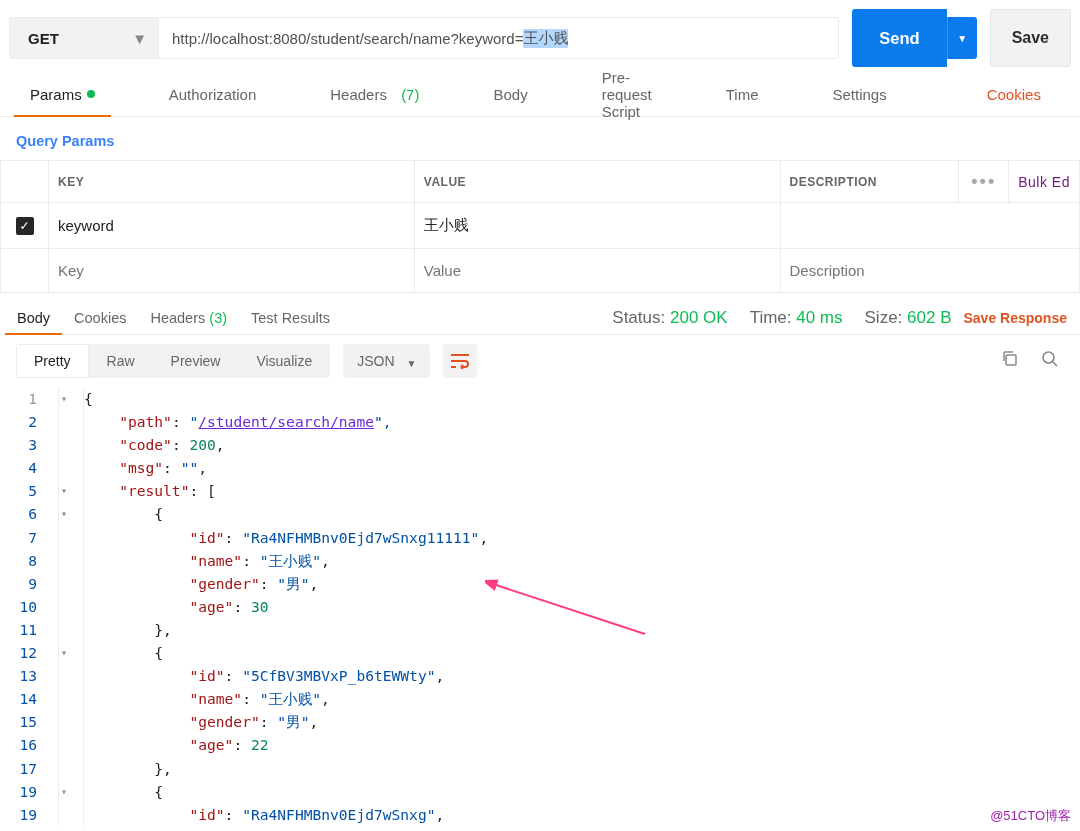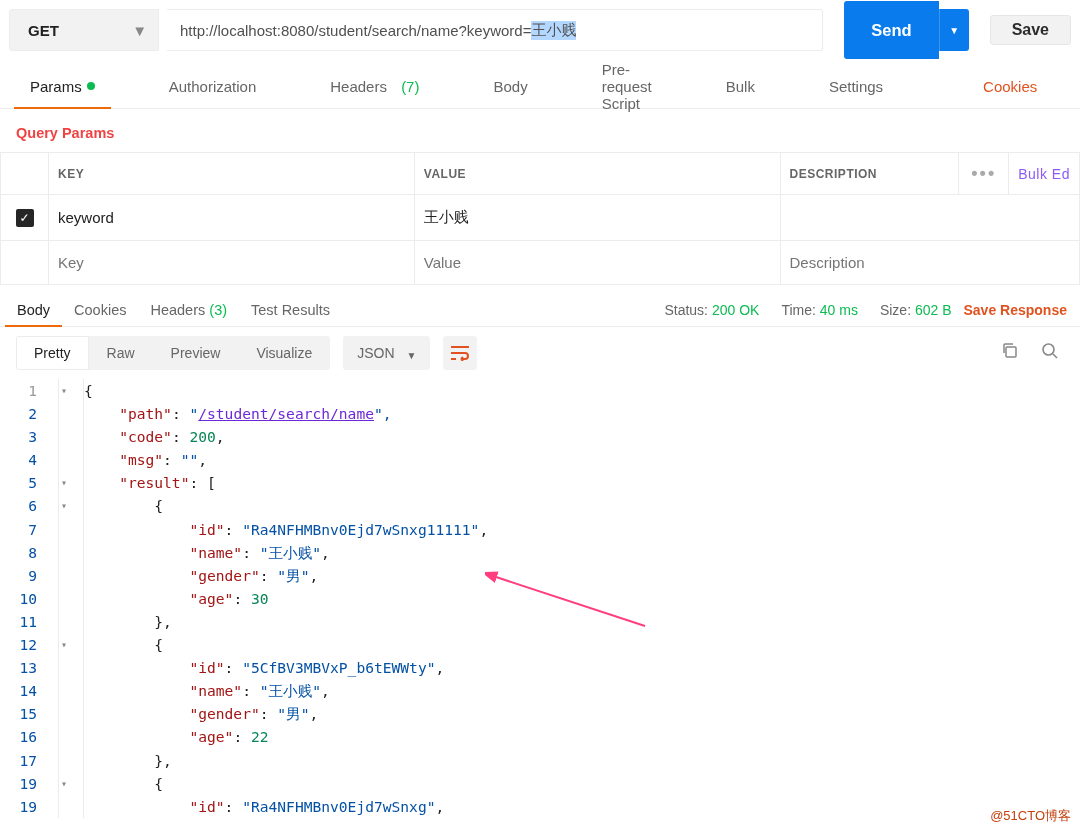--- a/index.html
+++ b/index.html
@@ -1,49 +1,49 @@
 <!DOCTYPE html>
 <html><head>
 <meta charset="utf-8">
 <style>
 * { margin: 0; padding: 0; box-sizing: border-box; }
 body { font-family: -apple-system, BlinkMacSystemFont, "Segoe UI", sans-serif; font-size: 13px; color: #212121; background: #fff; width: 1080px; overflow: hidden; }
-.request-bar { display: flex; padding: 1px 9px 0 9px; gap: 8px; align-items: center; }
+.request-bar { display: flex; padding: 9px 9px 0 9px; gap: 0; align-items: center; }
 .method-select { display: flex; align-items: center; justify-content: space-between; width: 150px; height: 42px; background: #f2f2f2; border: 1px solid #ececec; border-radius: 3px 0 0 3px; padding: 0 11px 0 18px; font-size: 15px; font-weight: 600; color: #212121; }
 .method-select .chev { color: #888; }
 .url-input-wrap { flex: 1; height: 42px; border: 1px solid #ececec; border-left: none; border-radius: 0 3px 3px 0; display: flex; align-items: center; padding: 0 13px; font-size: 15px; color: #505050; }
 .url-input-wrap .sel { background: #b4d7ff; }
 .send-btn { display: flex; align-items: center; margin-left: 13px; }
 .send-main { background: #097bed; color: #fff; height: 58px; border: none; padding: 0 27px; font-size: 16.5px; font-weight: 600; border-radius: 3px 0 0 3px; }
 .send-split { background: #097bed; color: #fff; height: 42px; width: 30px; border: none; border-left: 1px solid rgba(255,255,255,0.2); border-radius: 0 3px 3px 0; display: flex; align-items: center; justify-content: center; }
 .send-split .chev { font-size: 10px; }
-.save-btn { margin-left: 13px; background: #f2f2f2; border: 1px solid #e6e6e6; height: 30px; padding: 0 21px; font-size: 16px; font-weight: 600; color: #2c2c2c; border-radius: 3px; }
+.save-btn { margin-left: 13px; background: #f2f2f2; border: 1px solid #e6e6e6; height: 58px; padding: 0 21px; font-size: 16px; font-weight: 600; color: #2c2c2c; border-radius: 3px; }
 .req-tabs { display: flex; border-bottom: 1px solid #ececec; padding-left: 14px; align-items: center; height: 45px; margin-top: 5px; gap: 42px; }
 .req-tab { padding: 0 16px; display: flex; align-items: center; gap: 5px; font-size: 15px; color: #666; height: 100%; cursor: pointer; position: relative; }
 .req-tab.active { color: #222; }
 .req-tab.active::after { content: ""; position: absolute; bottom: -1px; left: 0; right: 0; height: 2px; background: #ed6a0a; }
 .dot-green { width: 8px; height: 8px; border-radius: 50%; background: #0cbb52; }
 .count-green { color: #0cbb52; }
 .req-tabs .spacer { flex: 1; }
 .cookies-link { color: #e05320; font-size: 15px; padding-right: 13px; }
-.section-title { color: #ef4444; font-size: 14.5px; padding: 16px 16px 11px; font-weight: 600; }
+.section-title { color: #3b82f6; font-size: 14.5px; padding: 16px 16px 11px; font-weight: 600; }
 .params-table { width: 100%; border-collapse: collapse; }
 .params-table th { text-align: left; font-size: 12px; letter-spacing: 0.5px; font-weight: 700; color: #666; padding: 10px 9px; border: 1px solid #ececec; background: #fff; }
 .params-table td { border: 1px solid #ececec; padding: 13px 9px; font-size: 15px; }
 .params-table .cb-col { width: 48px; text-align: center; }
 .cb { width: 18px; height: 18px; background: #262626; display: inline-flex; align-items: center; justify-content: center; color: #fff; border-radius: 2px; font-size: 12px; }
 .params-table input { border: none; outline: none; width: 100%; font-size: 15px; background: transparent; }
 .more-dots { color: #aaa; font-size: 18px; letter-spacing: 2px; }
-.bulk-edit { color: #8b5cf6; font-size: 14px; font-weight: 500; white-space: nowrap; }
+.bulk-edit { color: #701a75; font-size: 14px; font-weight: 500; white-space: nowrap; }
 .resp-tabs { display: flex; align-items: center; padding: 9px 5px 0 5px; border-bottom: 1px solid #ececec; height: 42px; }
 .resp-tab { color: #666; padding: 0 12px; font-size: 14.5px; height: 100%; display: flex; align-items: center; cursor: pointer; position: relative; }
 .resp-tab.active { color: #222; }
 .resp-tab.active::after { content: ""; position: absolute; bottom: -1px; left: 0; right: 0; height: 2px; background: #ed6a0a; }
 .resp-tabs .spacer { flex: 1; }
-.status-block { display: flex; gap: 22px; align-items: center; font-size: 14px; color: #666; padding-right: 12px;}
+.status-block { display: flex; gap: 22px; align-items: center; font-size: 17px; color: #666; padding-right: 12px;}
 .status-block .grn { color: #0cbb52; }
 .save-resp { color: #e05320; font-weight: 600; font-size: 14px; padding-right: 8px; }
 .view-bar { display: flex; padding: 9px 16px; gap: 13px; align-items: center; }
 .view-group { display: flex; background: #f2f2f2; border-radius: 3px; overflow: hidden; }
 .view-btn { padding: 9px 18px; font-size: 14px; color: #666; border: none; background: transparent; }
 .view-btn.active { background: #fff; color: #222; box-shadow: inset 0 0 0 1px #ececec; }
 .fmt-select { display: flex; align-items: flex-end; background: #f2f2f2; padding: 9px 14px; border-radius: 3px; gap: 12px; font-size: 14px; color: #666; }
 .wrap-btn { background: #f2f2f2; width: 34px; height: 34px; border-radius: 3px; display: flex; align-items: center; justify-content: center; }
 .wrap-btn svg { stroke: #e05320; }
 .view-bar .spacer { flex: 1; }
@@ -55,21 +55,21 @@
 .gutter { width: 26px; border-left: 1px solid #ececec; border-right: 1px solid #ececec; margin-right: 0; }
 .gutter.fold { position: relative; }
 .gutter.fold::after { content: "▾"; position: absolute; font-size: 10px; color: #888; left: 2px; }
 .cc { white-space: pre; }
 .tkp { color: #a31515; }
 .tks { color: #0451a5; }
 .tkn { color: #098658; }
 .tku { color: #6d28d9; text-decoration: underline; }
 .tkd { color: #212121; }
 .arrow { position: absolute; left: 485px; top: 192px; pointer-events: none; }
-.watermark { position: fixed; right: 9px; bottom: 6px; color: #c2410c; font-size: 13px; }
+.watermark { position: fixed; right: 9px; bottom: 6px; color: #a21caf; font-size: 13px; }
 </style>
 </head>
 <body>
 
 <div class="request-bar">
   <div class="method-select">
     <span>GET</span>
     <span class="chev">▼</span>
   </div>
   <div class="url-input-wrap">
@@ -87,21 +87,21 @@
 
 <div class="req-tabs">
   <div class="req-tab active">
       <span>Params</span>
       <span class="dot-green"></span>
     </div>
   <div class="req-tab">Authorization</div>
   <div class="req-tab"><span>Headers</span>&nbsp;<span class="count-green">(7)</span></div>
   <div class="req-tab">Body</div>
   <div class="req-tab">Pre-request Script</div>
-  <div class="req-tab">Bulk</div>
+  <div class="req-tab">Time</div>
   <div class="req-tab">Settings</div>
   <div class="spacer"></div>
   <div class="cookies-link">Cookies</div>
   <div class="cookies-link" style="padding-right:0">Co</div>
 </div>
 
 <div class="section-title">Query Params</div>
 <table class="params-table">
   <tbody>
       <tr>

